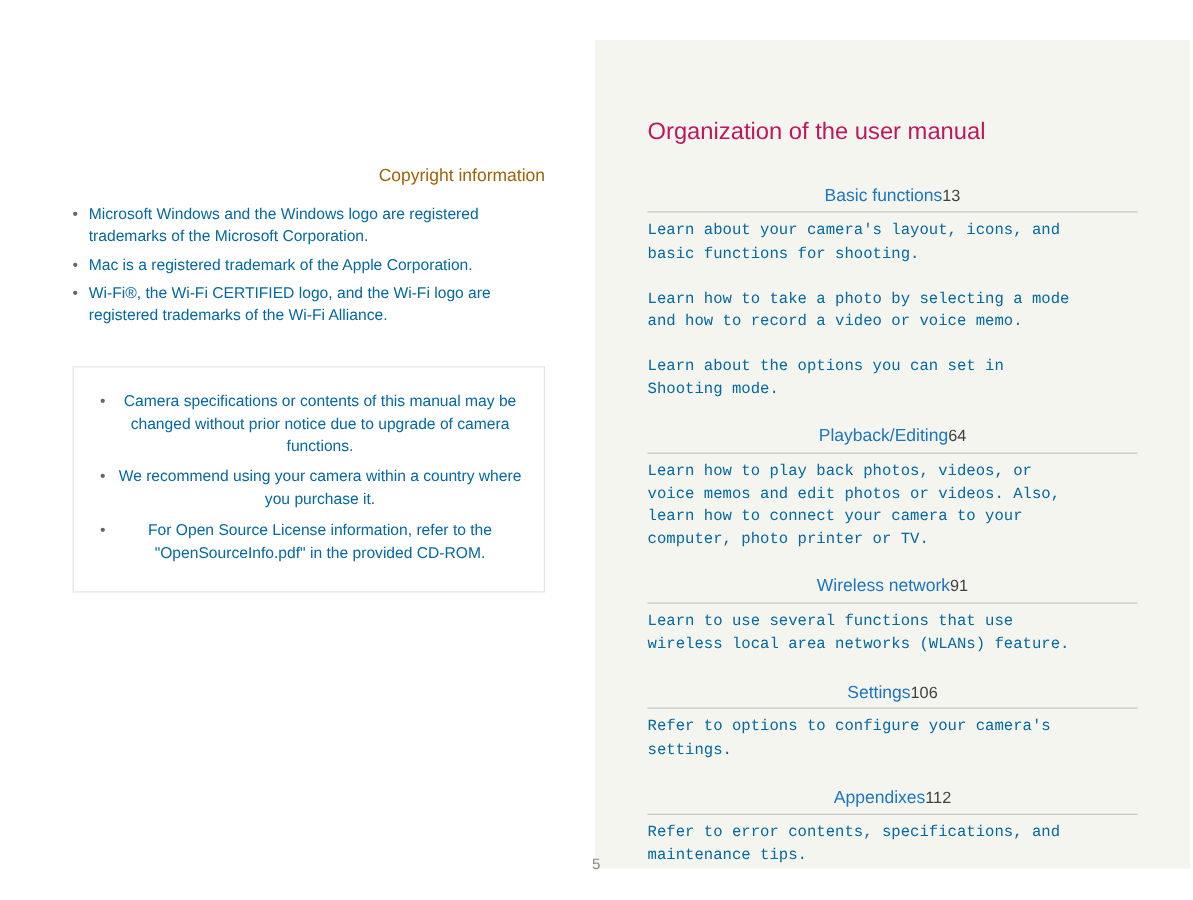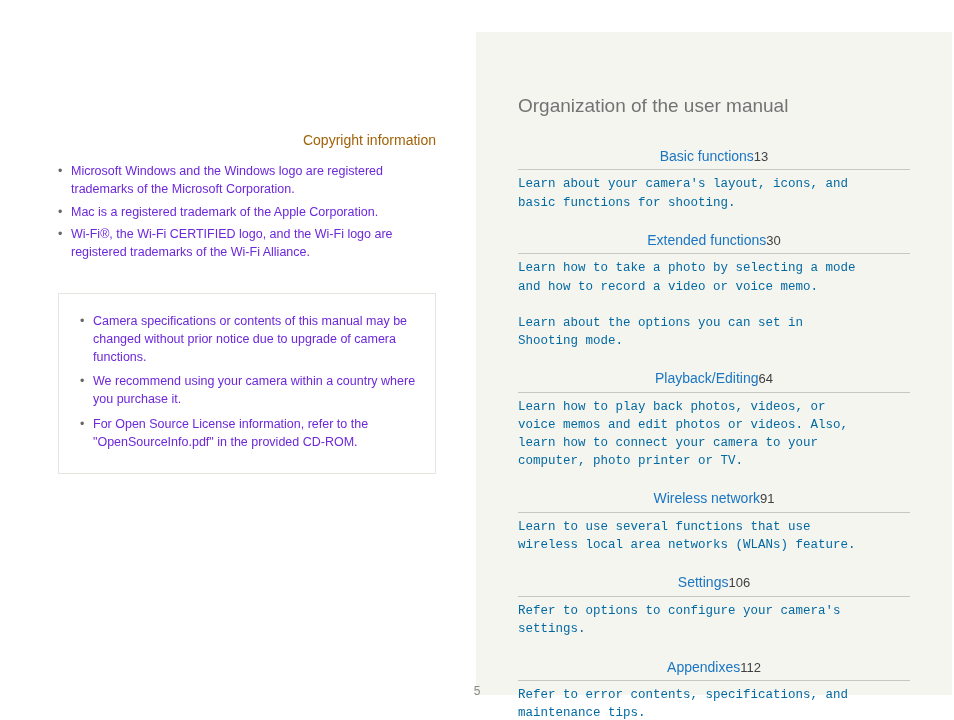--- a/index.html
+++ b/index.html
@@ -35,38 +35,38 @@
     color: #a16207;
     font-weight: normal;
     margin-bottom: 12px;
     text-align: right;
   }
   .bullet-list { list-style: none; padding-left: 0; }
   .bullet-list li {
     position: relative;
     padding-left: 13px;
     margin-bottom: 4px;
-    color: #6d28d9;
+    color: #0369a1;
     font-size: 12.5px;
   }
   .bullet-list li::before {
     content: "•";
     position: absolute;
     left: 0;
     color: #666;
   }
   .note-box {
     border: 1px solid #e5e5e0;
     margin-top: 32px;
     padding: 18px 16px 16px 16px;
   }
-  .note-box .bullet-list li { padding-left: 18px; margin-bottom: 6px; }
+  .note-box .bullet-list li { padding-left: 18px; margin-bottom: 6px; text-align: center; }
   .note-box .bullet-list li::before { left: 5px; }
   .org-heading {
-    color: #737373;
+    color: #be185d;
     font-size: 19px;
     font-weight: normal;
     margin-bottom: 26px;
   }
   .toc-entry { margin-bottom: 18px; }
   .toc-head {
     display: flex;
     justify-content: center;
     align-items: baseline;
     border-bottom: 1px solid #c8c8c0;
@@ -111,24 +111,20 @@
 
     <div class="toc-entry">
       <div class="toc-head">
         <span class="toc-title">Basic functions</span>
         <span class="toc-page">13</span>
       </div>
       <div class="toc-desc">Learn about your camera's layout, icons, and basic functions for shooting.</div>
     </div>
 
     <div class="toc-entry">
-      <div class="toc-head">
-        <span class="toc-title">Extended functions</span>
-        <span class="toc-page">30</span>
-      </div>
       <div class="toc-desc">Learn how to take a photo by selecting a mode and how to record a video or voice memo.</div>
     </div>
 
     <div class="toc-entry">
       <div class="toc-desc">Learn about the options you can set in Shooting mode.</div>
     </div>
 
     <div class="toc-entry">
       <div class="toc-head">
         <span class="toc-title">Playback/Editing</span>

